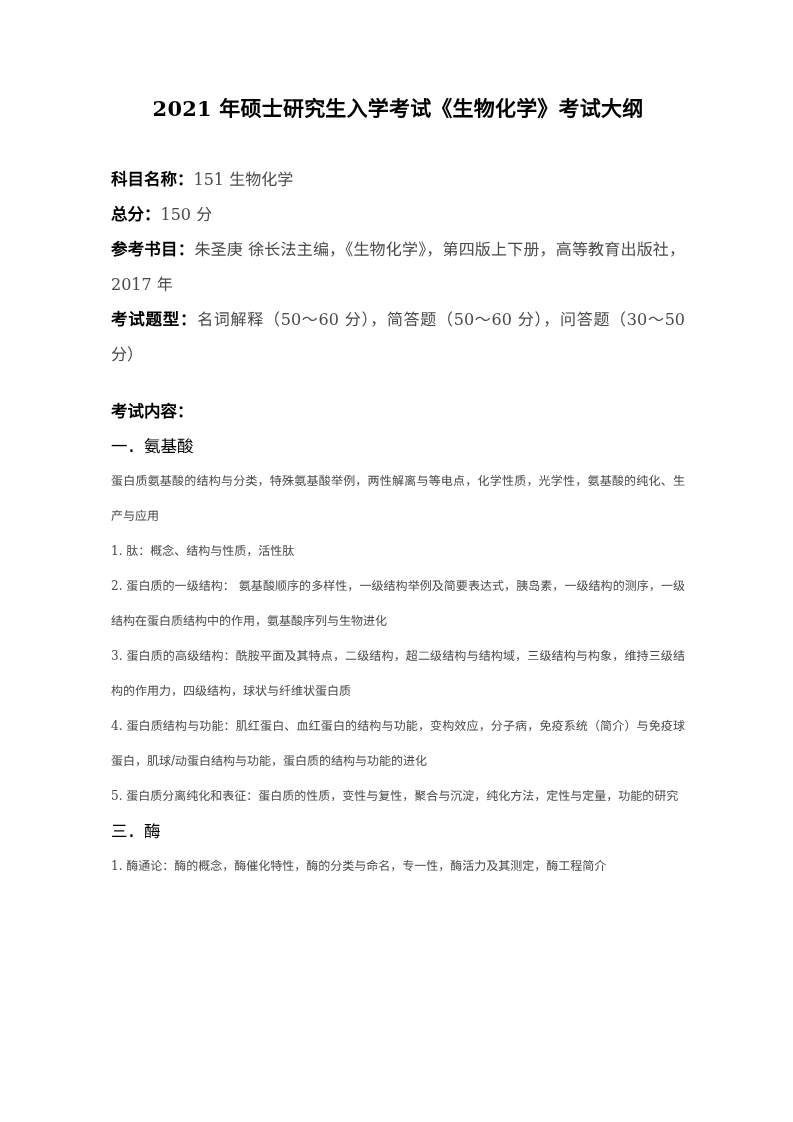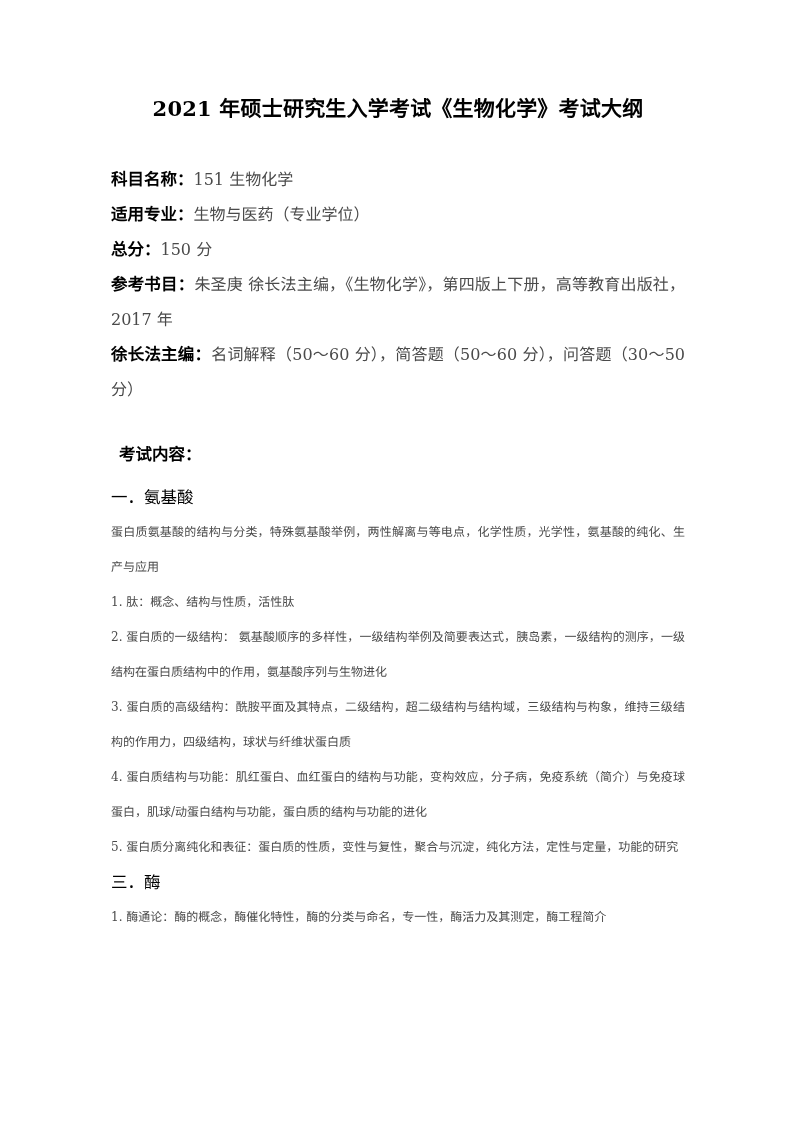--- a/index.html
+++ b/index.html
@@ -61,21 +61,21 @@
     font-weight: normal;
     color: #000000;
     line-height: 35px;
     margin: 0;
   }
   .content-heading {
     font-size: 16.5px;
     font-weight: bold;
     color: #000000;
     line-height: 35px;
-    margin: 8px;
+    margin: 0;
     padding-top: 22px;
   }
   .body-para {
     font-size: 12px;
     line-height: 35px;
     color: #4a4a4a;
     margin: 0;
     text-align: justify;
     text-justify: inter-ideograph;
     word-break: break-all;
@@ -91,34 +91,31 @@
   <div class="content">
 
     <h1 class="doc-title">2021 年硕士研究生入学考试《生物化学》考试大纲</h1>
 
     <div class="meta-block">
 
       <p class="meta-row">
         <span class="meta-label">科目名称：</span><span class="meta-value">151 生物化学</span>
       </p>
 
-      <p class="meta-row">
-        <span class="meta-label">适用专业：</span><span class="meta-value">生物与医药（专业学位）</span>
-      </p>
 
       <p class="meta-row">
         <span class="meta-label">总分：</span><span class="meta-value">150 分</span>
       </p>
 
       <p class="meta-row">
         <span class="meta-label">参考书目：</span><span class="meta-value">朱圣庚 徐长法主编，《生物化学》，第四版上下册，高等教育出版社，2017 年</span>
       </p>
 
       <p class="meta-row">
-        <span class="meta-label">徐长法主编：</span><span class="meta-value">名词解释（50～60 分），简答题（50～60 分），问答题（30～50 分）</span>
+        <span class="meta-label">考试题型：</span><span class="meta-value">名词解释（50～60 分），简答题（50～60 分），问答题（30～50 分）</span>
       </p>
 
     </div>
 
     <div class="exam-content-block">
 
       <h2 class="content-heading">考试内容：</h2>
 
       <h3 class="section-heading">一．氨基酸</h3>
       <p class="body-para">蛋白质氨基酸的结构与分类，特殊氨基酸举例，两性解离与等电点，化学性质，光学性，氨基酸的纯化、生产与应用</p>

